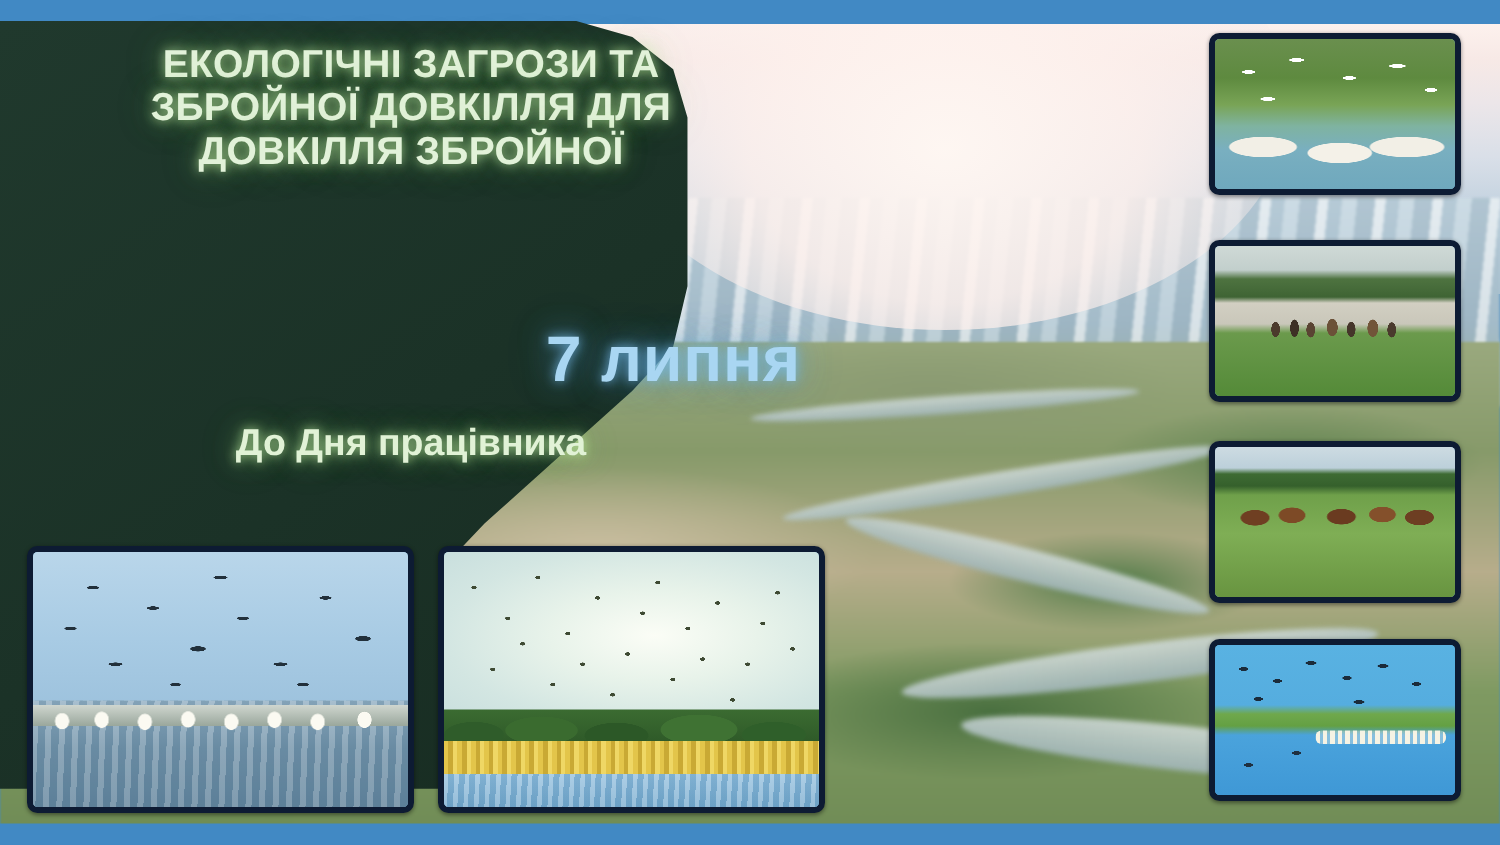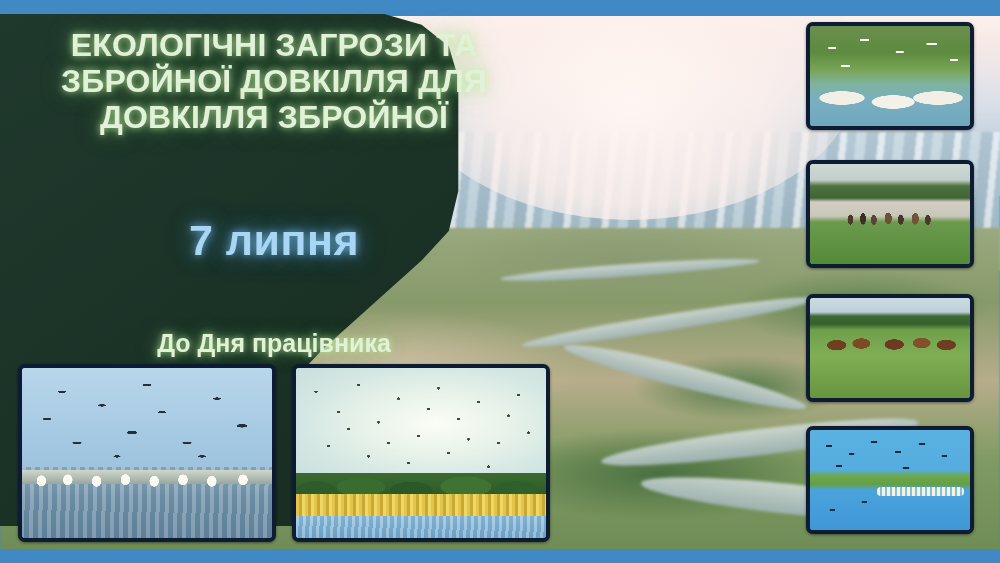--- a/index.html
+++ b/index.html
@@ -120,36 +120,36 @@
     );
   }
 
   
   .title {
     position:absolute;
     left:14px; top:28px;
     width:520px;
     text-align:center;
     font-weight:bold;
-    font-size:32px;
+    font-size:26px;
     line-height:1.12;
     letter-spacing:.2px;
     color:#e2f2d9;
     text-shadow:
       0 0 7px rgba(200,244,168,.75),
       0 0 16px rgba(150,220,120,.45),
       0 0 30px rgba(120,200,100,.25);
   }
   .title-line { display:block; white-space:nowrap; }
 
   .date {
     position:absolute;
     left:14px; top:216px;
     width:520px;
-    text-align:center;
+    text-align:right;
     font-weight:bold;
     font-size:43px;
     letter-spacing:.5px;
     color:#a9d6f2;
     text-shadow:
       0 0 8px rgba(120,190,240,.85),
       0 0 20px rgba(80,160,225,.55),
       0 0 34px rgba(60,140,215,.3);
   }
 
@@ -160,21 +160,21 @@
     text-align:center;
     font-weight:bold;
     font-size:25px;
     line-height:1.24;
     color:#e1f2d6;
     text-shadow:
       0 0 7px rgba(195,242,165,.8),
       0 0 17px rgba(150,220,120,.45),
       0 0 30px rgba(120,200,100,.22);
   }
-  .subtitle-line { display:block; white-space:nowrap;margin-top:48px; }
+  .subtitle-line { display:block; white-space:nowrap; }
 
   
   .photo {
     position:absolute;
     border:4px solid #0d1b33;
     border-radius:7px;
     overflow:hidden;
     background:#6aa7cf;
     box-shadow:0 1px 3px rgba(0,0,0,.45);
   }

